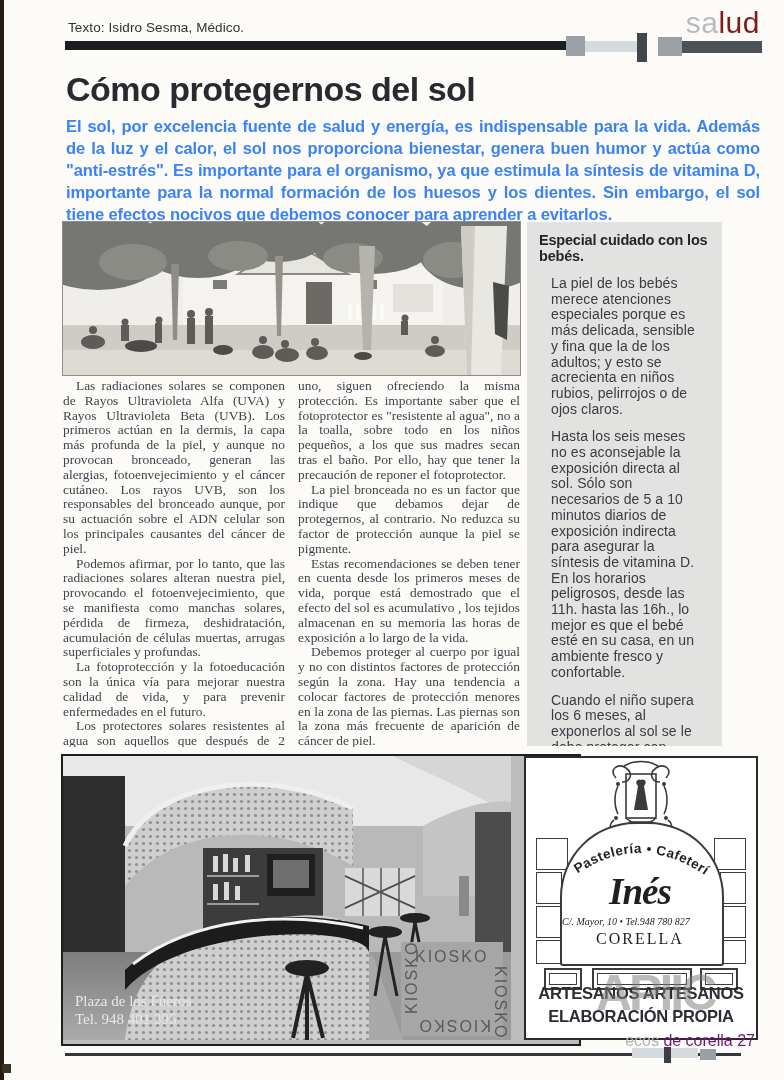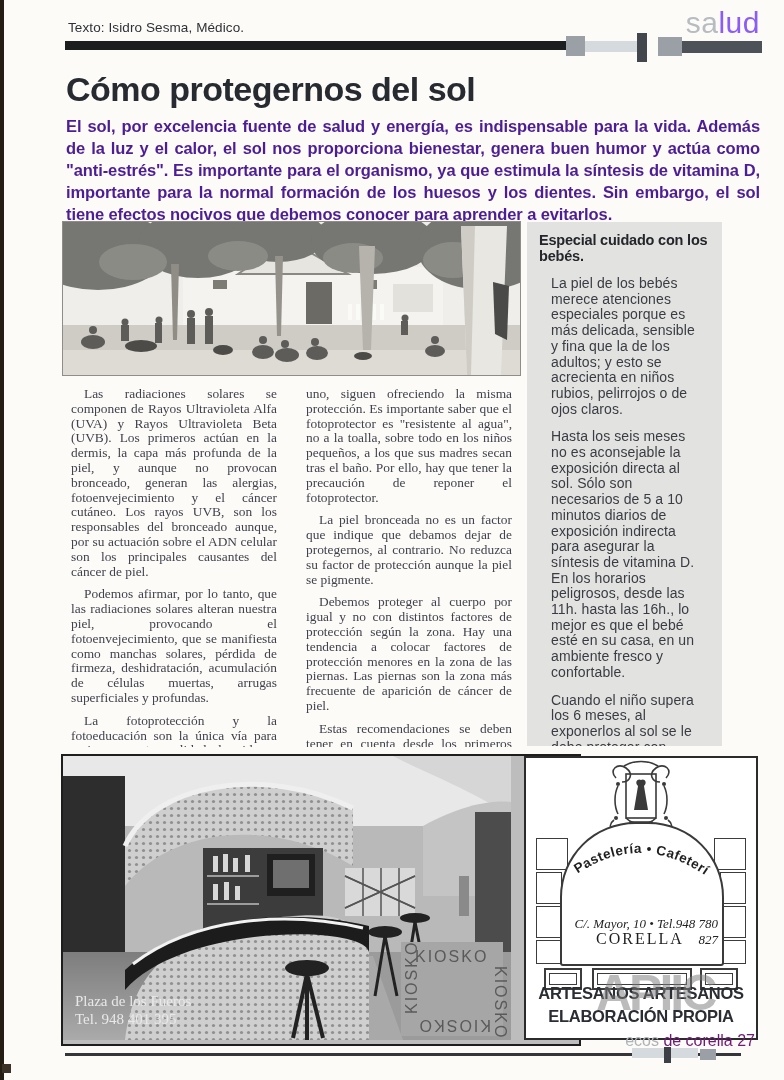--- a/index.html
+++ b/index.html
@@ -16,52 +16,52 @@
   
   .credit{left:68px;top:20px;font-size:13.5px;color:#2e3137;letter-spacing:.1px;}
   .rule-top{left:65px;top:41px;width:502px;height:9px;background:#1c1d1f;}
   .sq-mid1{left:566px;top:36px;width:19px;height:20px;background:#9aa0a6;}
   .bar-light{left:585px;top:41px;width:52px;height:11px;background:#d5dade;}
   .sq-dark{left:637px;top:33px;width:10px;height:29px;background:#43474d;}
   .sq-mid2{left:658px;top:37px;width:24px;height:19px;background:#9aa0a6;}
   .bar-dark{left:682px;top:41px;width:80px;height:12px;background:#4d5258;}
   .section{left:460px;top:6px;width:300px;text-align:right;font-size:30px;letter-spacing:.5px;}
   .section .lt{color:#b7bcc1;}
-  .section .dk{color:#8b5cf6;}
+  .section .dk{color:#7f1d1d;}
   
   .title{left:66px;top:70px;font-size:34px;font-weight:bold;color:#272a30;letter-spacing:-.5px;}
-  .intro{left:66px;top:115px;width:694px;font-size:16.5px;font-weight:bold;color:#4c1d95;
+  .intro{left:66px;top:115px;width:694px;font-size:16.5px;font-weight:bold;color:#3b82f6;
          line-height:22px;text-align:justify;letter-spacing:-.1px;}
   
   .cols{left:63px;top:379px;width:457px;height:368px;display:flex;justify-content:space-between;overflow:hidden;}
   .col{width:222px;font-family:"Liberation Serif",serif;font-size:13.4px;line-height:14.8px;
        color:#41424d;text-align:justify;}
-  .col p{margin:8px;}
+  .col p{margin:0;}
   .col p.ind{text-indent:13px;}
   
   .sidebar{left:527px;top:222px;width:195px;height:524px;background:#e2e2e1;
            padding:10px 12px;box-sizing:border-box;overflow:hidden;}
   .sidebar h3{margin:0 0 2px 0;font-size:14.5px;color:#24262b;letter-spacing:-.2px;}
   .sidebar p{margin:12px;font-size:14px;line-height:15.7px;color:#393c42;letter-spacing:.1px;}
   
   .photo-plaza{left:63px;top:222px;width:457px;height:153px;outline:1px solid #8f8d88;}
   .ad-kiosko{left:63px;top:756px;width:516px;height:288px;background:#bdbdbd;outline:2px solid #1e1e1e;}
   
   .ad-ines{left:524px;top:756px;width:234px;height:284px;background:#fff;
            border:2px solid #2b2b2b;box-sizing:border-box;}
   .crest{left:604px;top:760px;}
   .sign-wrap{left:536px;top:816px;width:210px;height:150px;}
   .brick{position:absolute;border:1.5px solid #3c3c3c;background:#fff;}
   .arch{position:absolute;left:24px;top:6px;width:160px;height:140px;background:#fff;
         border:2px solid #3a3a3a;border-radius:46% 46% 3px 3px / 52% 52% 3px 3px;z-index:2;}
   .ines-name{position:absolute;left:0;top:46px;width:156px;text-align:center;
              font-family:"Liberation Serif",serif;font-style:italic;font-weight:bold;
              font-size:37px;color:#1f1f1f;letter-spacing:-1px;}
-  .ines-addr{position:absolute;left:0;top:92px;width:156px;text-align:right;
-             font-family:"Liberation Serif",serif;font-style:italic;font-size:13px;color:#232323;}
+  .ines-addr{position:absolute;left:0;top:92px;width:156px;text-align:left;
+             font-family:"Liberation Serif",serif;font-style:italic;font-size:10px;color:#232323;}
   .ines-city{position:absolute;left:0;top:106px;width:156px;text-align:center;
              font-family:"Liberation Serif",serif;font-size:16px;letter-spacing:2px;color:#1f1f1f;}
   .windows{left:540px;top:968px;width:202px;height:22px;}
   .win{position:absolute;top:0;height:18px;border:2px solid #3c3c3c;background:#fff;}
   .win:before{content:"";position:absolute;left:3px;top:3px;right:3px;bottom:3px;border:1px solid #3c3c3c;}
   .claims{left:528px;top:982px;width:226px;text-align:center;}
   .claims div{font-size:16.5px;font-weight:bold;color:#2a2d33;letter-spacing:-.3px;line-height:23px;}
   .watermark{left:596px;top:962px;font-size:50px;font-weight:bold;color:#7e7e7e;opacity:.52;
              letter-spacing:-3px;z-index:5;line-height:62px;}
   
@@ -177,22 +177,22 @@
 <div class="abs cols">
   <div class="col">
     <p class="ind">Las radiaciones solares se componen de Rayos Ultravioleta Alfa (UVA) y Rayos Ultravioleta Beta (UVB). Los primeros actúan en la dermis, la capa más profunda de la piel, y aunque no provocan bronceado, generan las alergias, fotoenvejecimiento y el cáncer cutáneo. Los rayos UVB, son los responsables del bronceado aunque, por su actuación sobre el ADN celular son los principales causantes del cáncer de piel.</p>
     <p class="ind">Podemos afirmar, por lo tanto, que las radiaciones solares alteran nuestra piel, provocando el fotoenvejecimiento, que se manifiesta como manchas solares, pérdida de firmeza, deshidratación, acumulación de células muertas, arrugas superficiales y profundas.</p>
     <p class="ind">La fotoprotección y la fotoeducación son la única vía para mejorar nuestra calidad de vida, y para prevenir enfermedades en el futuro.</p>
     <p class="ind">Los protectores solares resistentes al agua son aquellos que después de 2 baños consecutivos de 20 minutos cada</p>
   </div>
   <div class="col">
     <p>uno, siguen ofreciendo la misma protección. Es importante saber que el fotoprotector es "resistente al agua", no a la toalla, sobre todo en los niños pequeños, a los que sus madres secan tras el baño. Por ello, hay que tener la precaución de reponer el fotoprotector.</p>
     <p class="ind">La piel bronceada no es un factor que indique que debamos dejar de protegernos, al contrario. No reduzca su factor de protección aunque la piel se pigmente.</p>
+    <p class="ind">Estas recomendaciones se deben tener en cuenta desde los primeros meses de vida, porque está demostrado que el efecto del sol es acumulativo , los tejidos almacenan en su memoria las horas de exposición a lo largo de la vida.</p>
     <p class="ind">Debemos proteger al cuerpo por igual y no con distintos factores de protección según la zona. Hay una tendencia a colocar factores de protección menores en la zona de las piernas. Las piernas son la zona más frecuente de aparición de cáncer de piel.</p>
-    <p class="ind">Estas recomendaciones se deben tener en cuenta desde los primeros meses de vida, porque está demostrado que el efecto del sol es acumulativo , los tejidos almacenan en su memoria las horas de exposición a lo largo de la vida.</p>
   </div>
 </div>
 
 <div class="abs ad-kiosko">
 <svg width="448" height="284" viewBox="0 0 448 284">
   <defs>
     <pattern id="perf" width="7" height="7" patternUnits="userSpaceOnUse">
       <rect width="7" height="7" fill="#cfcfcf"></rect>
           <circle cx="3.5" cy="3.5" r="1.6" fill="#909090"></circle>
     </pattern>
@@ -316,20 +316,21 @@
   <div class="brick" style="right:0;top:124px;width:24px;height:22px;"></div>
   <div class="arch">
     <svg width="156" height="52" viewBox="0 0 156 52" style="position:absolute;left:0;top:2px;">
       <defs>
           <path id="archpath" d="M12,50 Q78,4 144,50"></path>
         </defs>
       <text font-size="13.5" font-weight="bold" fill="#1f1f1f" letter-spacing=".5">
         <textPath href="#archpath" startOffset="4">Pastelería • Cafetería</textPath>
       </text>
     </svg>
+    <div class="ines-name">Inés</div>
     <div class="ines-addr">C/. Mayor, 10 • Tel.948 780 827</div>
     <div class="ines-city">CORELLA</div>
   </div>
 </div>
 
 <div class="abs windows">
   <div class="win" style="left:4px;width:34px;"></div>
   <div class="win" style="left:52px;width:96px;"></div>
   <div class="win" style="right:4px;width:34px;"></div>
 </div>

